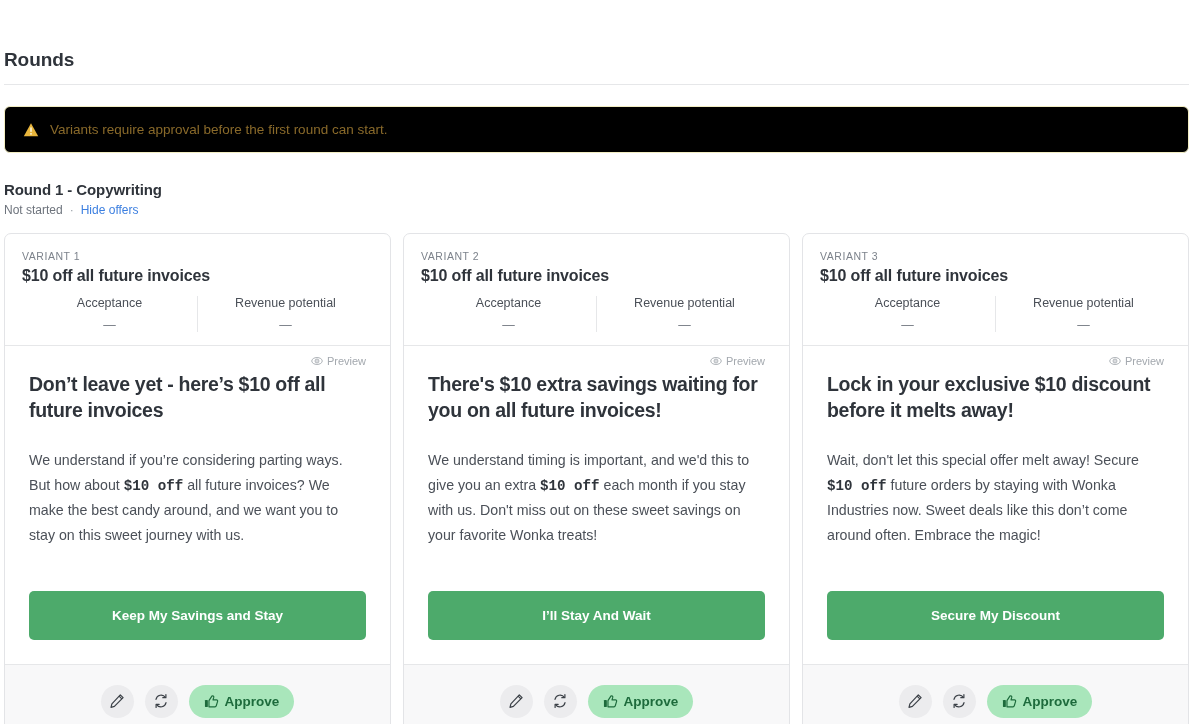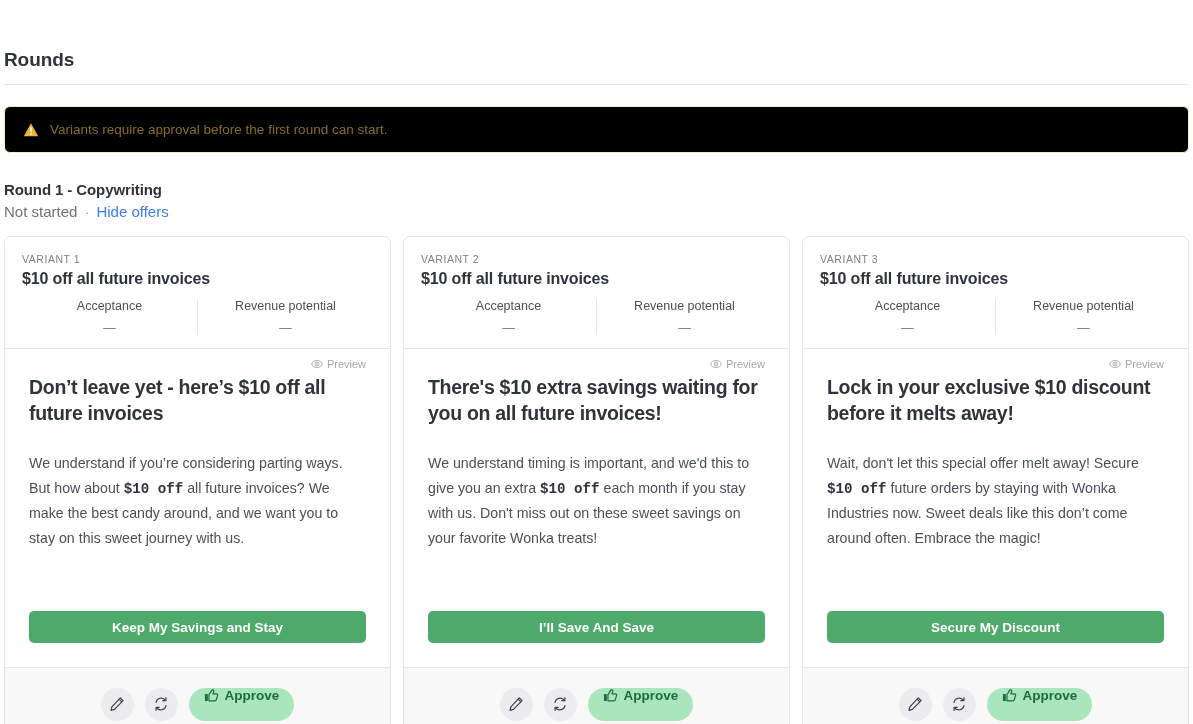--- a/index.html
+++ b/index.html
@@ -57,21 +57,21 @@
 
   
   .round-title {
     font-size: 15px;
     font-weight: bold;
     color: #2f343b;
     margin: 0 0 5px 0;
     letter-spacing: -0.1px;
   }
   .round-meta {
-    font-size: 15px;
+    font-size: 12px;
     color: #6d737c;
     margin-bottom: 16px;
     display: flex;
     align-items: center;
     gap: 7px;
   }
   .round-meta .dot { color: #9aa0a8; }
   .round-meta a {
     color: #3c7fe0;
     text-decoration: none;
@@ -166,21 +166,21 @@
   .bodytext b { font-weight: bold; color: #2f343b; font-family: Liberation Mono, monospace; }
   .cta {
     margin-top: auto;
     margin-bottom: 24px;
     background: #4daa6b;
     color: #ffffff;
     font-size: 13.5px;
     font-weight: bold;
     border: none;
     border-radius: 5px;
-    height: 32px;
+    height: 49px;
     width: 100%;
     cursor: pointer;
     font-family: inherit;
   }
 
   
   .card-foot {
     border-top: 1px solid #e6e7e9;
     background: #f8f8f9;
     height: 73px;
@@ -201,21 +201,21 @@
     cursor: pointer;
     padding: 0;
   }
   .approve-btn {
     height: 33px;
     border-radius: 17px;
     background: #a9e6bb;
     color: #1d6b3c;
     border: none;
     display: flex;
-    align-items: flex-start;
+    align-items: center;
     gap: 6px;
     padding: 0 15px;
     font-size: 13.5px;
     font-weight: bold;
     cursor: pointer;
     font-family: inherit;
   }
   .approve-btn svg { display: block; }
 </style>
 </head>
@@ -322,21 +322,21 @@
             <ellipse cx="8" cy="8" rx="7" ry="4.6" fill="none" stroke="#a3a8ae" stroke-width="1.2"></ellipse>
             <circle cx="8" cy="8" r="2.6" fill="none" stroke="#a3a8ae" stroke-width="1.2"></circle>
             <circle cx="8" cy="8" r="1" fill="#a3a8ae"></circle>
           </svg>
           <span>Preview</span>
         </div>
         <div class="headline">There's $10 extra savings waiting for you on all future invoices!</div>
         <div class="bodytext">
           <span>We understand timing is important, and we'd this to give you an extra </span><b>$10 off</b><span> each month if you stay with us. Don't miss out on these sweet savings on your favorite Wonka treats!</span>
         </div>
-        <button class="cta">I’ll Save And Save</button>
+        <button class="cta">I’ll Stay And Wait</button>
       </div>
       <div class="card-foot">
         <button class="round-btn">
           <svg width="16" height="16" viewBox="0 0 16 16">
             <path d="M11.3 1.9 L14.1 4.7 L5.4 13.4 L2 14.3 L2.9 10.9 Z" fill="none" stroke="#3b4047" stroke-width="1.2" stroke-linejoin="round"></path>
             <path d="M10.1 3.1 L12.9 5.9" stroke="#3b4047" stroke-width="1.2"></path>
           </svg>
         </button>
         <button class="round-btn">
           <svg width="16" height="16" viewBox="0 0 16 16">

